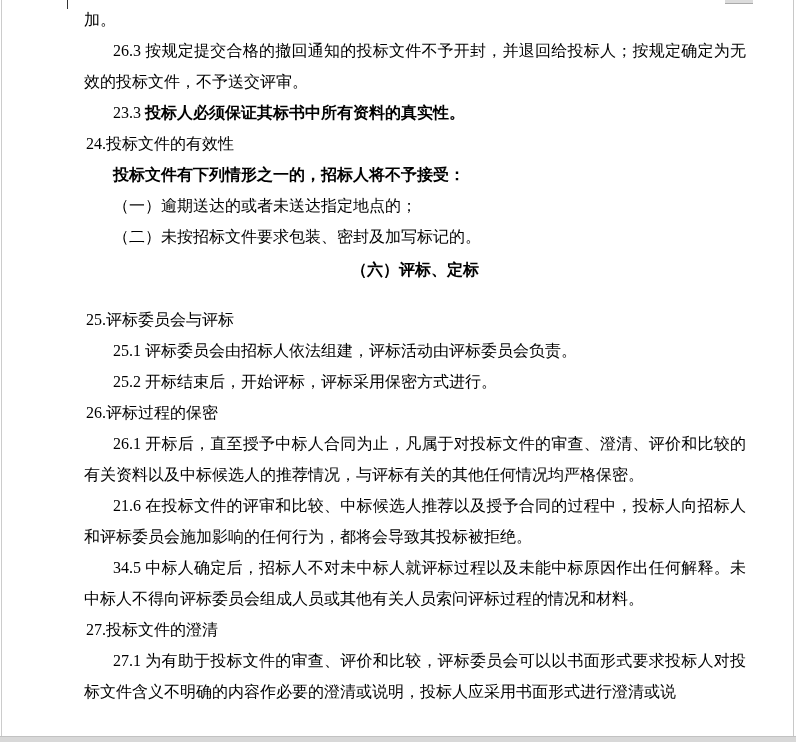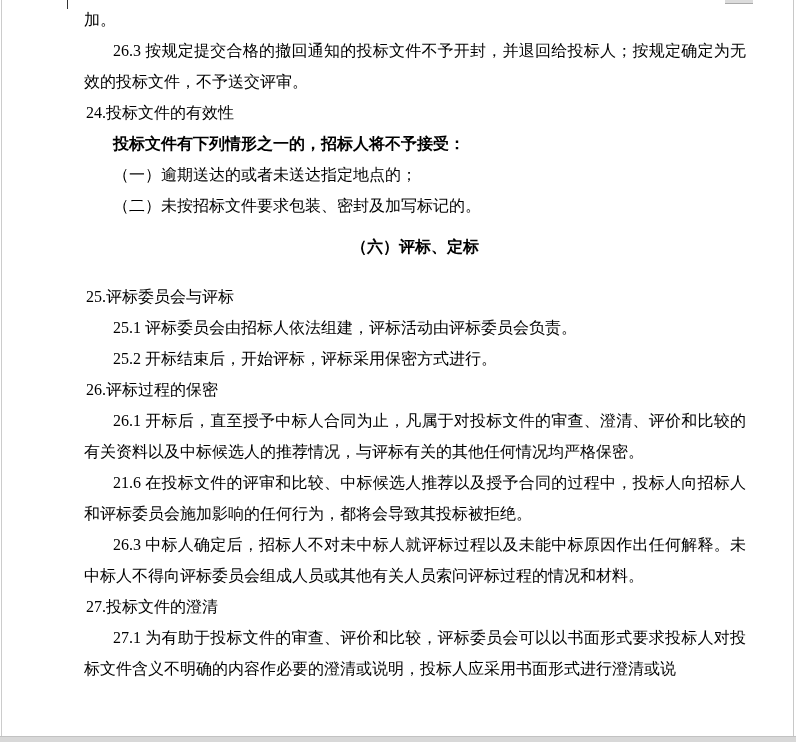--- a/index.html
+++ b/index.html
@@ -46,41 +46,42 @@
     text-justify: inter-ideograph;
   }
   .text-area p { margin: 0; }
   p.indent { text-indent: 29px; }
   p.top-item { text-indent: 2px; }
   p.bold { font-weight: bold; }
   p.heading {
     text-align: center;
     font-weight: bold;
     text-indent: 0;
-    margin-top: 10px;
+    margin-top: 2px;
     margin-bottom: 19px;
   }
   .bold-seg { font-weight: bold; }
 </style>
 </head>
 <body>
 
 <div class="page">
 
   <div class="edge-left"></div>
   <div class="edge-right"></div>
   <div class="edge-fragment"></div>
   <div class="crop-mark"></div>
 
   <div class="text-area">
 
     <p class="plain">加。</p>
 
     <p class="indent">26.3 按规定提交合格的撤回通知的投标文件不予开封，并退回给投标人；按规定确定为无效的投标文件，不予送交评审。</p>
 
+    <p class="indent"><span>23.3 </span><span class="bold-seg">投标人必须保证其标书中所有资料的真实性。</span></p>
 
 
     <p class="top-item">24.投标文件的有效性</p>
 
     <p class="indent bold">投标文件有下列情形之一的，招标人将不予接受：</p>
 
     <p class="indent">（一）逾期送达的或者未送达指定地点的；</p>
 
     <p class="indent">（二）未按招标文件要求包装、密封及加写标记的。</p>
 
@@ -91,21 +92,21 @@
     <p class="indent">25.1 评标委员会由招标人依法组建，评标活动由评标委员会负责。</p>
 
     <p class="indent">25.2 开标结束后，开始评标，评标采用保密方式进行。</p>
 
     <p class="top-item">26.评标过程的保密</p>
 
     <p class="indent">26.1 开标后，直至授予中标人合同为止，凡属于对投标文件的审查、澄清、评价和比较的有关资料以及中标候选人的推荐情况，与评标有关的其他任何情况均严格保密。</p>
 
     <p class="indent">21.6 在投标文件的评审和比较、中标候选人推荐以及授予合同的过程中，投标人向招标人和评标委员会施加影响的任何行为，都将会导致其投标被拒绝。</p>
 
-    <p class="indent">26.3 中标人确定后，招标人不对未中标人就评标过程以及未能中标原因作出任何解释。未中标人不得向评标委员会组成人员或其他有关人员索问评标过程的情况和材料。</p>
+    <p class="indent">34.5 中标人确定后，招标人不对未中标人就评标过程以及未能中标原因作出任何解释。未中标人不得向评标委员会组成人员或其他有关人员索问评标过程的情况和材料。</p>
 
     <p class="top-item">27.投标文件的澄清</p>
 
     <p class="indent">27.1 为有助于投标文件的审查、评价和比较，评标委员会可以以书面形式要求投标人对投标文件含义不明确的内容作必要的澄清或说明，投标人应采用书面形式进行澄清或说</p>
 
   </div>
 
   <div class="hscroll"></div>
 
 </div>

